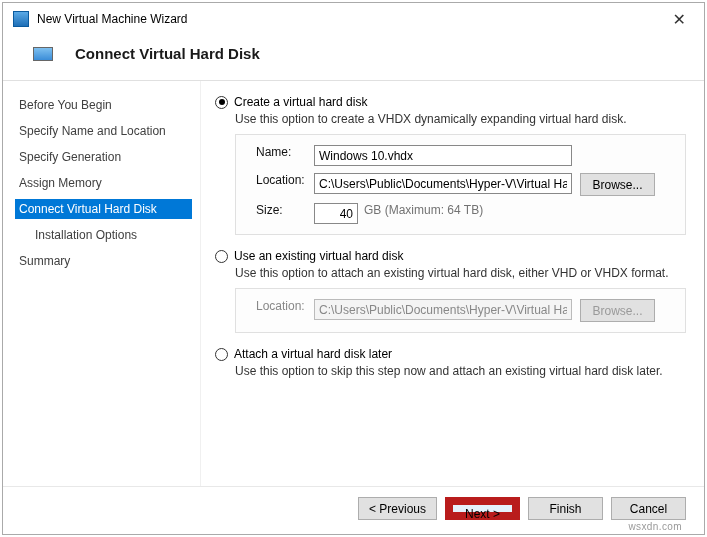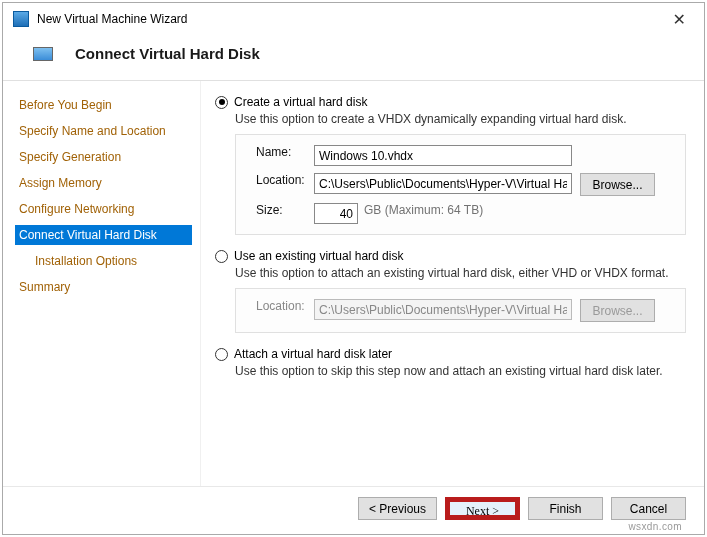--- a/index.html
+++ b/index.html
@@ -68,21 +68,21 @@
     .sidebar {
       width: 198px;
       padding: 14px 8px 8px 12px;
       border-right: 1px solid #f0f0f0;
       display: flex;
       flex-direction: column;
       gap: 6px;
     }
     .nav-item {
       padding: 3px 4px;
-      color: #a16207;
+      color: #404040;
       cursor: pointer;
       white-space: nowrap;
     }
     .nav-item.sub { padding-left: 20px; }
     .nav-item.selected {
       background: #0078d7;
       color: #fff;
     }
     .content {
       flex: 1;
@@ -164,23 +164,22 @@
     }
     .size-unit { margin-left: 6px; color:#737373; }
     .footer {
       display: flex;
       justify-content: flex-end;
       gap: 8px;
       padding: 10px 18px 14px 10px;
       border-top: 1px solid #e8e8e8;
     }
     .btn-default {
-      border: 5px solid #b91c1c;
+      border: 8px solid #b91c1c;
       background: #e5f1fb;
-      font-family: Liberation Serif, serif;
     }
     .watermark {
       position: absolute;
       right: 22px; bottom: 2px;
       color: #999; font-size: 10px;
       letter-spacing: .4px;
     }
   </style>
 </head>
 <body>
@@ -197,21 +196,20 @@
     <div class="header-icon"></div>
     <div class="header-title">Connect Virtual Hard Disk</div>
   </div>
 
   <div class="body">
     <div class="sidebar">
       <div class="nav-item">Before You Begin</div>
       <div class="nav-item">Specify Name and Location</div>
       <div class="nav-item">Specify Generation</div>
       <div class="nav-item">Assign Memory</div>
-      <div class="nav-item">Configure Networking</div>
       <div class="nav-item selected">Connect Virtual Hard Disk</div>
       <div class="nav-item sub">Installation Options</div>
       <div class="nav-item">Summary</div>
     </div>
 
     <div class="content">
 
       <div class="opt-group">
         <div class="radio-row">
           <span class="radio checked"></span>

